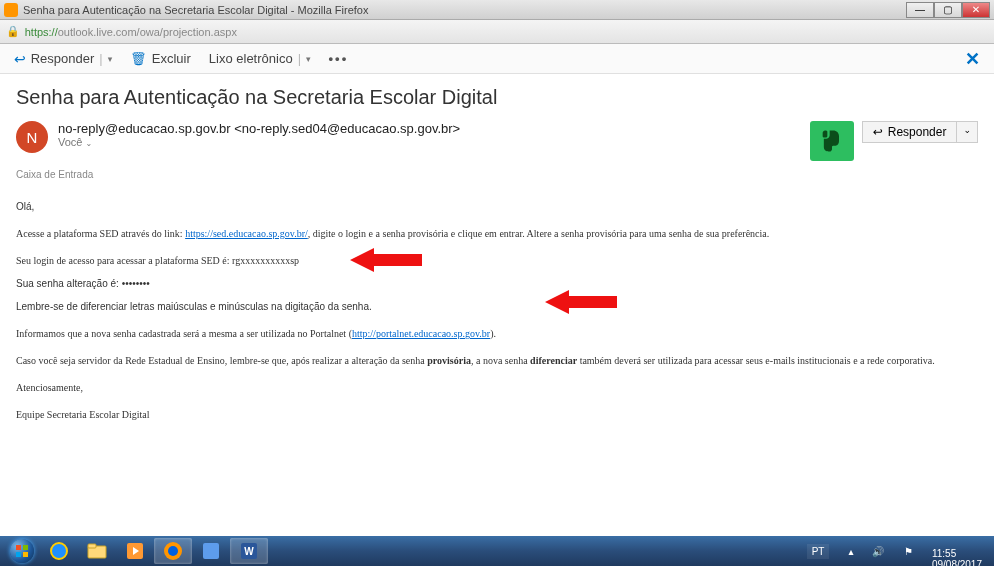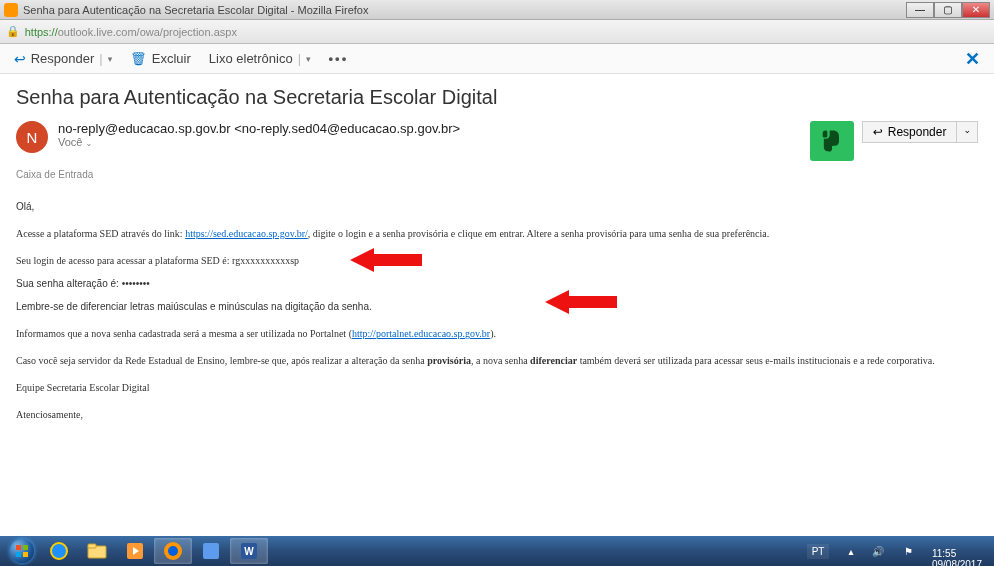--- a/index.html
+++ b/index.html
@@ -243,22 +243,22 @@
   <p>
     <span>Sua senha alteração é: </span><span>••••••••</span>
   </p>
   <p>Lembre-se de diferenciar letras maiúsculas e minúsculas na digitação da senha.</p>
   <p class="spaced">
     <span>Informamos que a nova senha cadastrada será a mesma a ser utilizada no Portalnet (</span><a>http://portalnet.educacao.sp.gov.br</a><span>).</span>
   </p>
   <p class="spaced">
     <span>Caso você seja servidor da Rede Estadual de Ensino, lembre-se que, após realizar a alteração da senha </span><b>provisória</b><span>, a nova senha </span><b>diferenciar</b><span> também deverá ser utilizada para acessar seus e-mails institucionais e a rede corporativa.</span>
   </p>
+  <p class="spaced">Atenciosamente,</p>
   <p class="spaced">Equipe Secretaria Escolar Digital</p>
-  <p class="spaced">Atenciosamente,</p>
 </div>
 
 <div class="arrow-annot" style="left:350px; top:248px;">
   <svg width="72" height="24">
       <polygon points="0,12 24,0 24,6 72,6 72,18 24,18 24,24" fill="#e11"></polygon>
     </svg>
 </div>
 <div class="arrow-annot" style="left:545px; top:290px;">
   <svg width="72" height="24">
       <polygon points="0,12 24,0 24,6 72,6 72,18 24,18 24,24" fill="#e11"></polygon>

